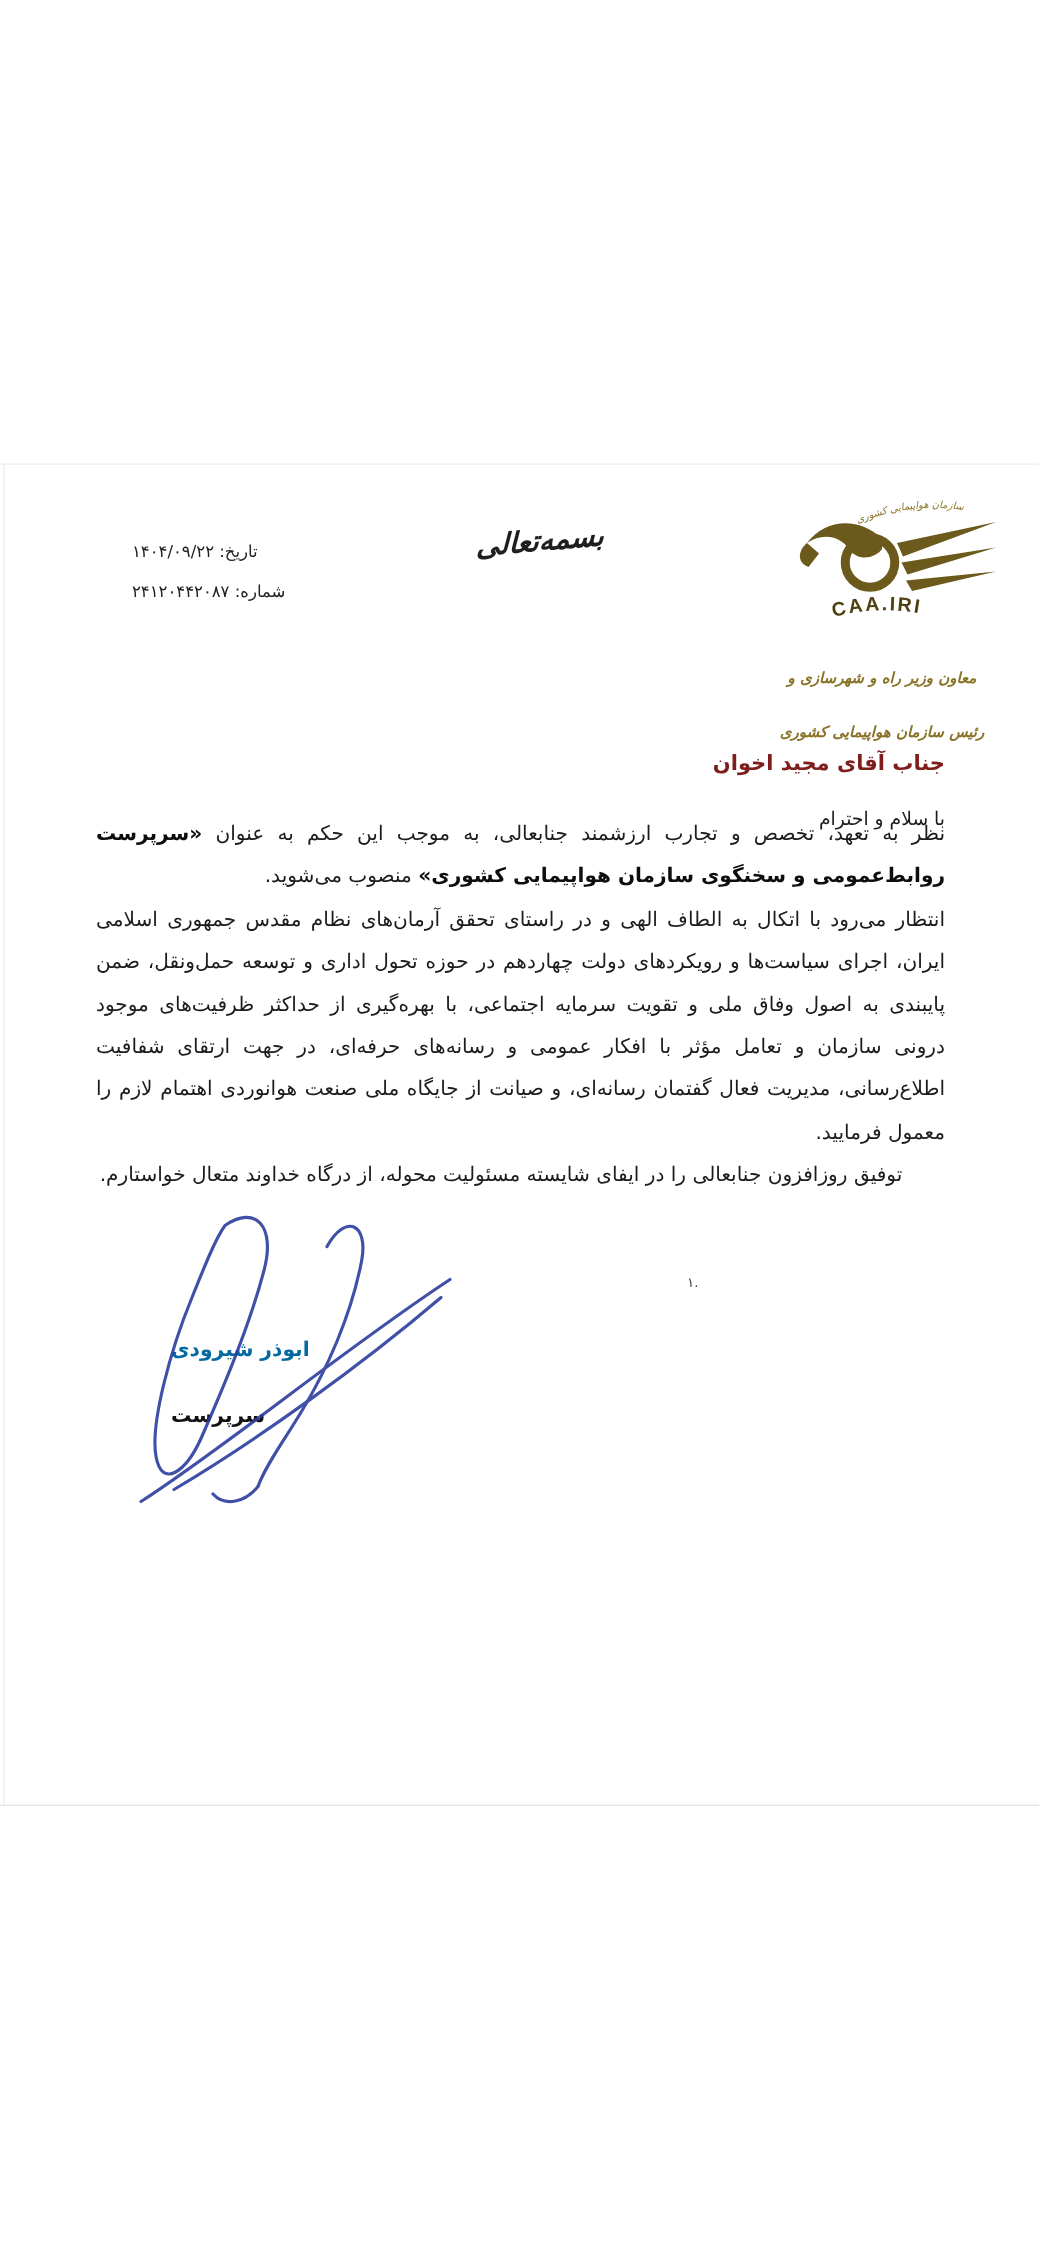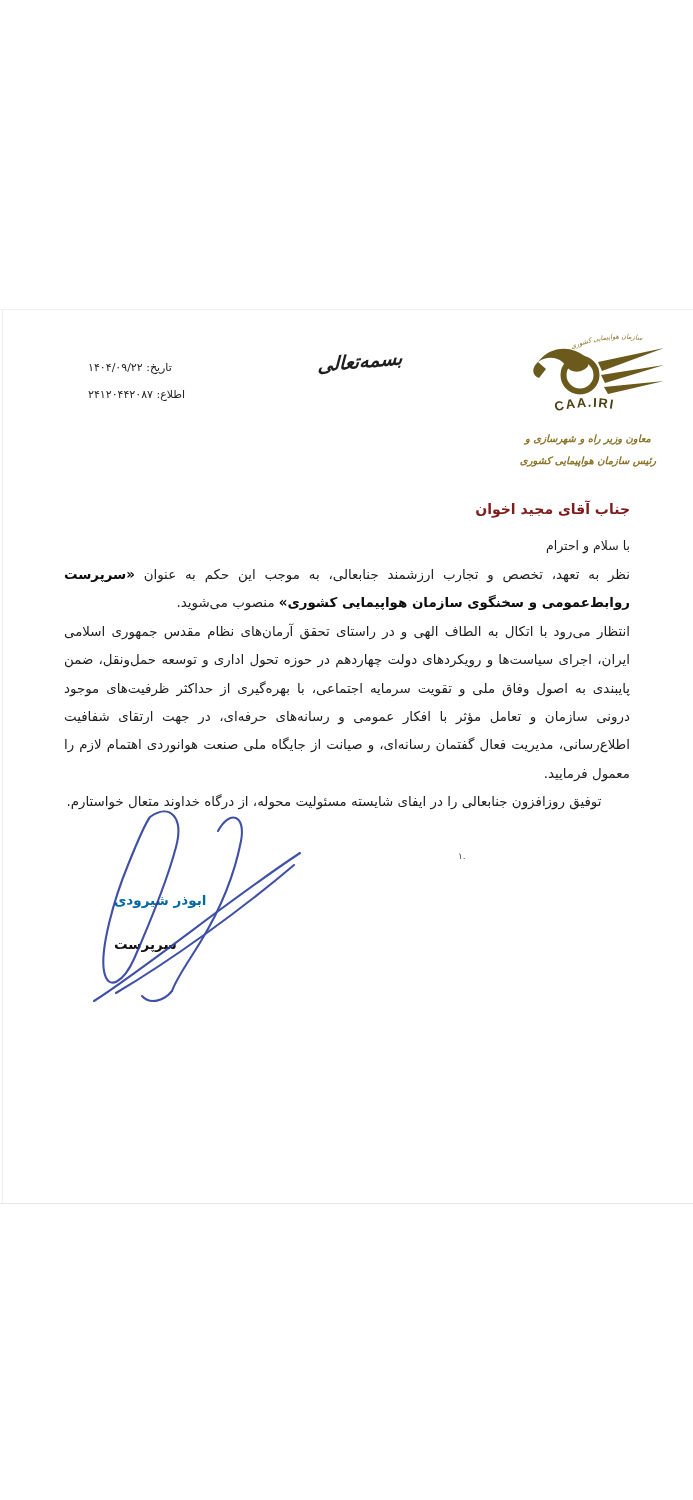--- a/index.html
+++ b/index.html
@@ -19,34 +19,34 @@
     font-size:19px;font-weight:600;font-style:italic;color:#1f1f1f;
     transform:rotate(-5deg) skewX(-6deg);direction:rtl;
   }
   .meta{
     position:absolute;left:88px;top:354px;width:148px;direction:rtl;text-align:left;
     font-size:11px;line-height:27px;color:#222;white-space:nowrap;
   }
   .logo-block{position:absolute;left:498px;top:322px;width:180px;text-align:center;}
   .logo-sub{
     direction:rtl;font-size:10px;line-height:22px;color:#8a7428;
-    font-style:italic;font-weight:600;white-space:nowrap;
+    font-style:italic;font-weight:600;white-space:nowrap;margin-top:14px;
   }
 
   
   .addressee{
     position:absolute;left:64px;top:501px;width:566px;direction:rtl;
     font-size:14px;font-weight:bold;color:#7f1d1d;
   }
   .salutation{
     position:absolute;left:64px;top:538px;width:566px;direction:rtl;text-align:right;
     font-size:12.5px;color:#1c1c1c;
   }
   .body-text{
-    position:absolute;left:64px;top:561px;width:566px;direction:rtl;
+    position:absolute;left:64px;top:543px;width:566px;direction:rtl;
     font-size:13.4px;line-height:28.4px;color:#1c1c1c;
   }
   .body-text p{margin:0;text-align:justify;text-justify:inter-word;}
   .body-text p.closing{text-align:center;padding-right:26px;}
   .body-text b{color:#0d0d0d;}
 
   .artifact{position:absolute;left:458px;top:851px;font-size:9px;color:#444;}
 
   
   .sig-name{
@@ -69,21 +69,21 @@
   <div class="edge edge-bottom"></div>
 
   <div class="bismillah">بسمه‌تعالی</div>
 
   <div class="meta">
     <div>
       <span>تاریخ:</span>
       <span>۱۴۰۴/۰۹/۲۲</span>
     </div>
     <div>
-      <span>اطلاع:</span>
+      <span>شماره:</span>
       <span>۲۴۱۲۰۴۴۲۰۸۷</span>
     </div>
   </div>
 
   <div class="logo-block">
     <svg width="164" height="102" viewBox="0 0 164 102">
       <defs>
         <path id="arcTop" d="M 44,38 Q 100,4 160,24" fill="none"></path>
         <path id="arcCaa" d="M 30,96 Q 78,76 128,92" fill="none"></path>
       </defs>

